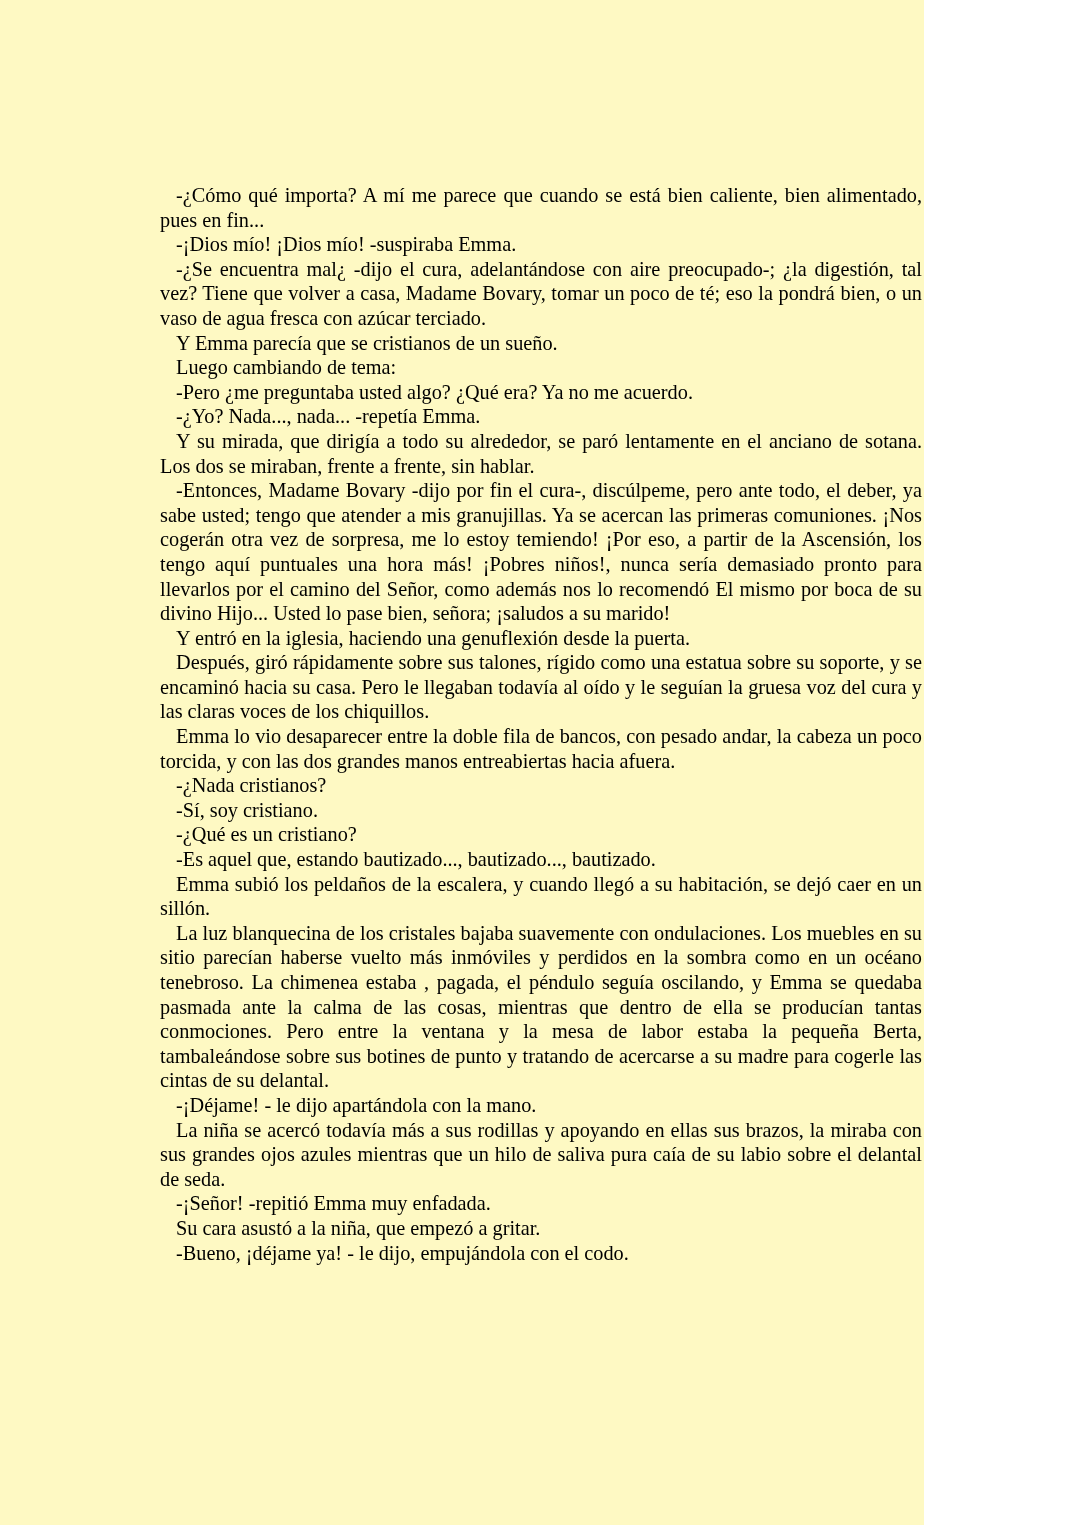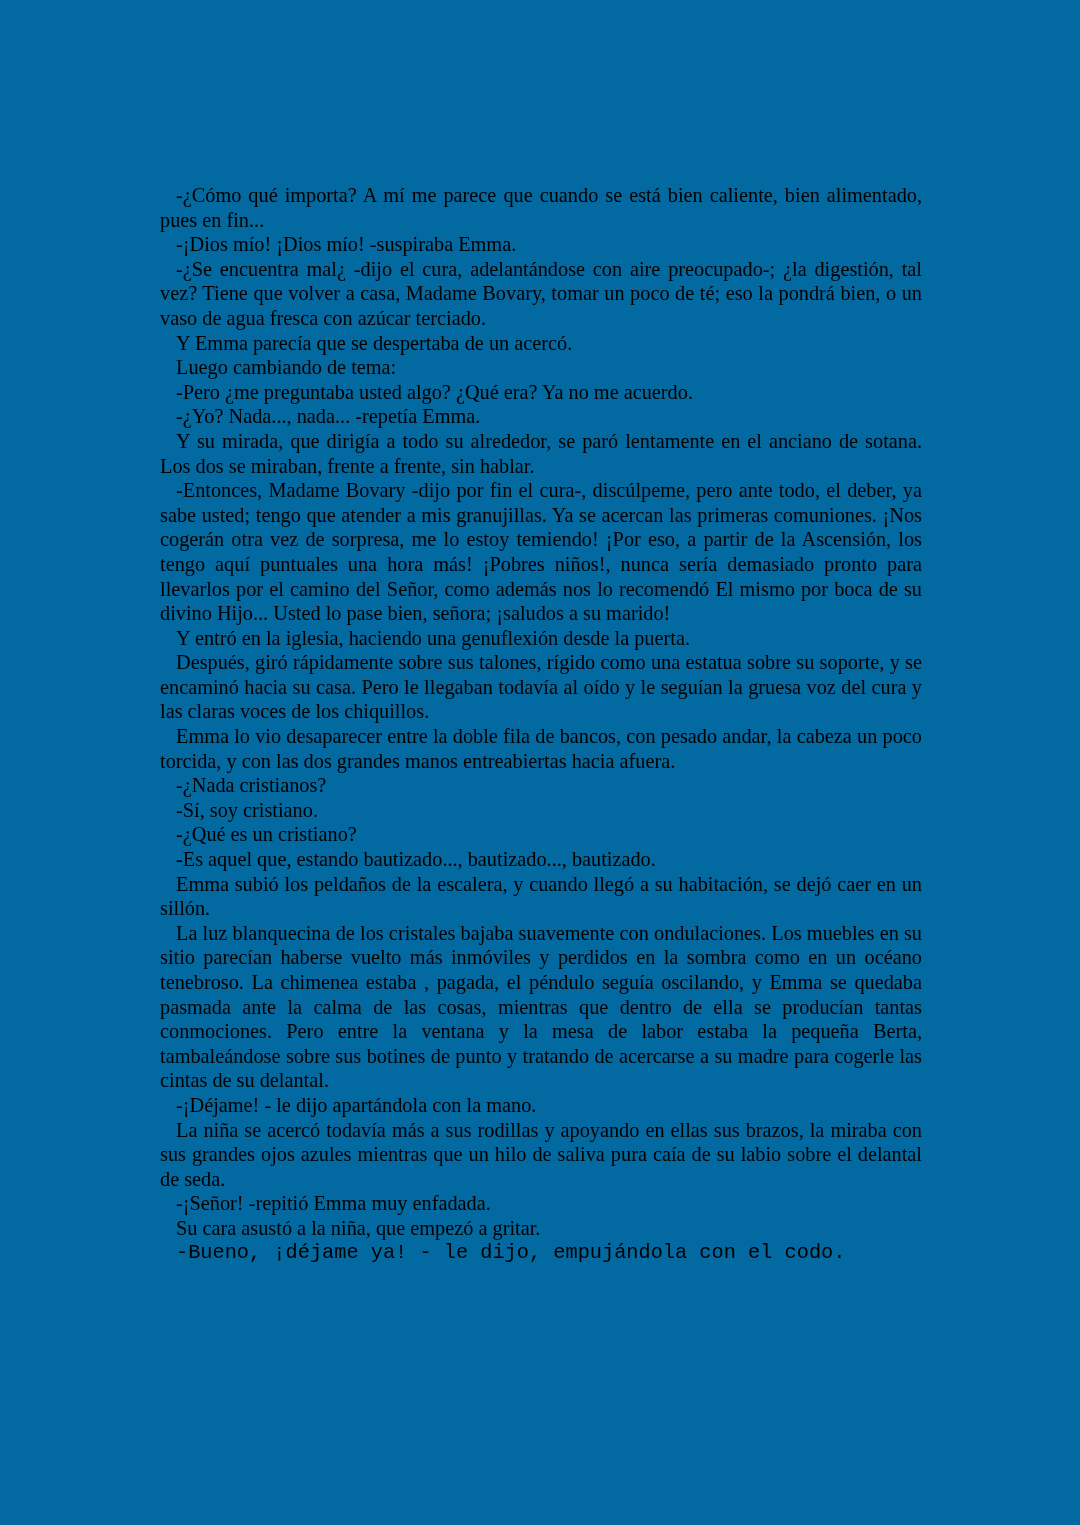--- a/index.html
+++ b/index.html
@@ -15,23 +15,23 @@
     overflow: hidden;
     font-family: "Liberation Serif", "DejaVu Serif", serif;
     color: #000000;
     -webkit-font-smoothing: antialiased;
   }
 
   .page {
     position: absolute;
     left: 0;
     top: 0;
-    width: 1080px;
+    width: 924px;
     height: 1525px;
-    background: #0369a1;
+    background: #fef9c3;
   }
 
   .text-column {
     position: absolute;
     left: 160px;
     top: 183px;
     width: 762px;
   }
 
   p.para {
@@ -42,32 +42,31 @@
     text-align: justify;
     text-justify: inter-word;
     text-indent: 16px;
     hyphens: none;
     word-spacing: 0px;
   }
 
   
   p.para:last-child {
     margin-bottom: 12px;
-    font-family: Liberation Mono, monospace;
   }
 </style>
 </head>
 <body>
 
 <div class="page">
   <div class="text-column">
     <p class="para">-¿Cómo qué importa? A mí me parece que cuando se está bien caliente, bien alimentado, pues en fin...</p>
     <p class="para">-¡Dios mío! ¡Dios mío! -suspiraba Emma.</p>
     <p class="para">-¿Se encuentra mal¿ -dijo el cura, adelantándose con aire preocupado-; ¿la digestión, tal vez? Tiene que volver a casa, Madame Bovary, tomar un poco de té; eso la pondrá bien, o un vaso de agua fresca con azúcar terciado.</p>
-    <p class="para">Y Emma parecía que se despertaba de un acercó.</p>
+    <p class="para">Y Emma parecía que se cristianos de un sueño.</p>
     <p class="para">Luego cambiando de tema:</p>
     <p class="para">-Pero ¿me preguntaba usted algo? ¿Qué era? Ya no me acuerdo.</p>
     <p class="para">-¿Yo? Nada..., nada... -repetía Emma.</p>
     <p class="para">Y su mirada, que dirigía a todo su alrededor, se paró lentamente en el anciano de sotana. Los dos se miraban, frente a frente, sin hablar.</p>
     <p class="para">-Entonces, Madame Bovary -dijo por fin el cura-, discúlpeme, pero ante todo, el deber, ya sabe usted; tengo que atender a mis granujillas. Ya se acercan las primeras comuniones. ¡Nos cogerán otra vez de sorpresa, me lo estoy temiendo! ¡Por eso, a partir de la Ascensión, los tengo aquí puntuales una hora más! ¡Pobres niños!, nunca sería demasiado pronto para llevarlos por el camino del Señor, como además nos lo recomendó El mismo por boca de su divino Hijo... Usted lo pase bien, señora; ¡saludos a su marido!</p>
     <p class="para">Y entró en la iglesia, haciendo una genuflexión desde la puerta.</p>
     <p class="para">Después, giró rápidamente sobre sus talones, rígido como una estatua sobre su soporte, y se encaminó hacia su casa. Pero le llegaban todavía al oído y le seguían la gruesa voz del cura y las claras voces de los chiquillos.</p>
     <p class="para">Emma lo vio desaparecer entre la doble fila de bancos, con pesado andar, la cabeza un poco torcida, y con las dos grandes manos entreabiertas hacia afuera.</p>
     <p class="para">-¿Nada cristianos?</p>
     <p class="para">-Sí, soy cristiano.</p>

